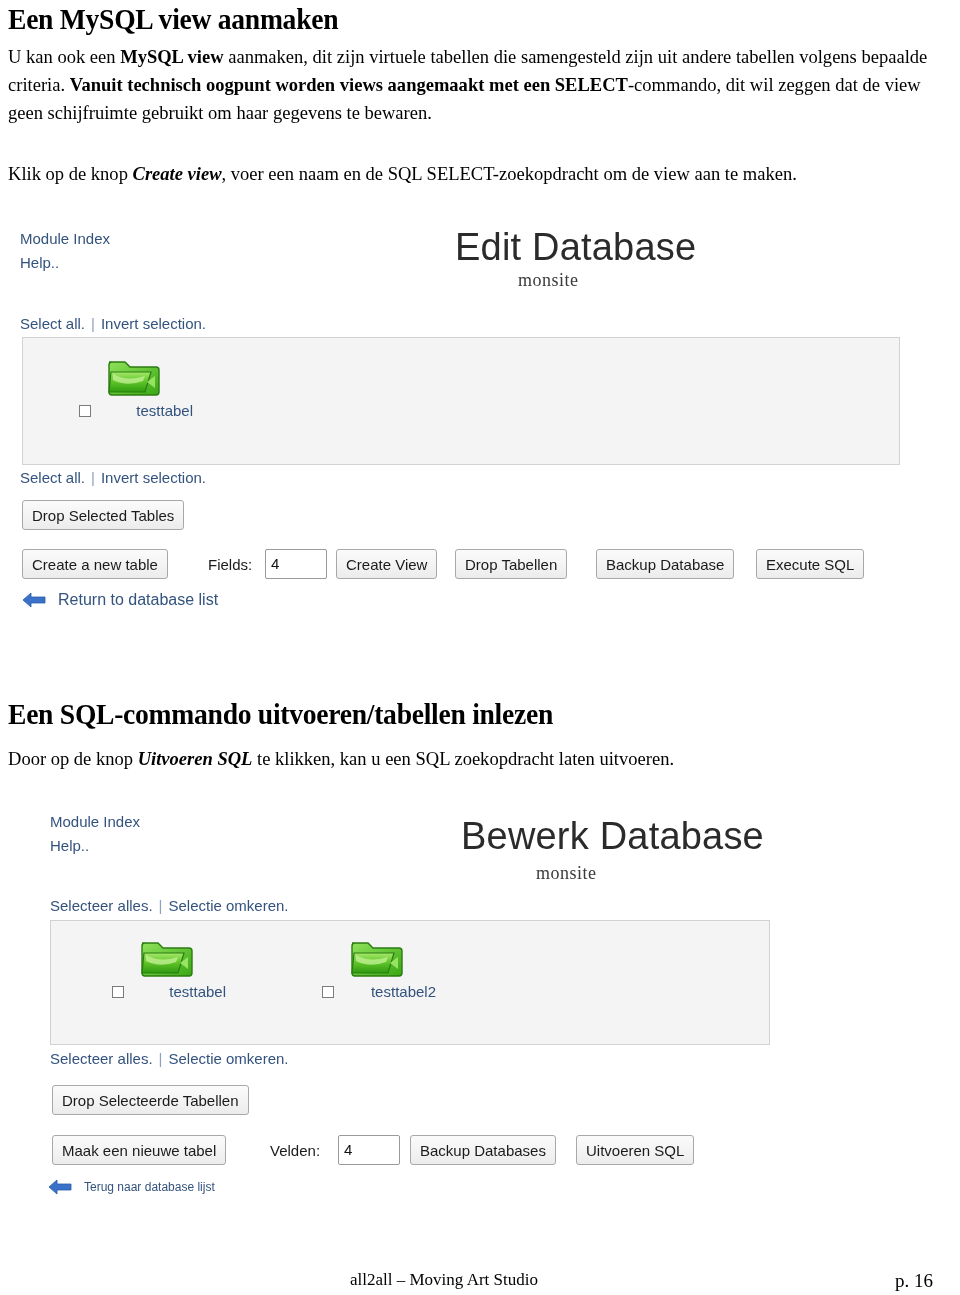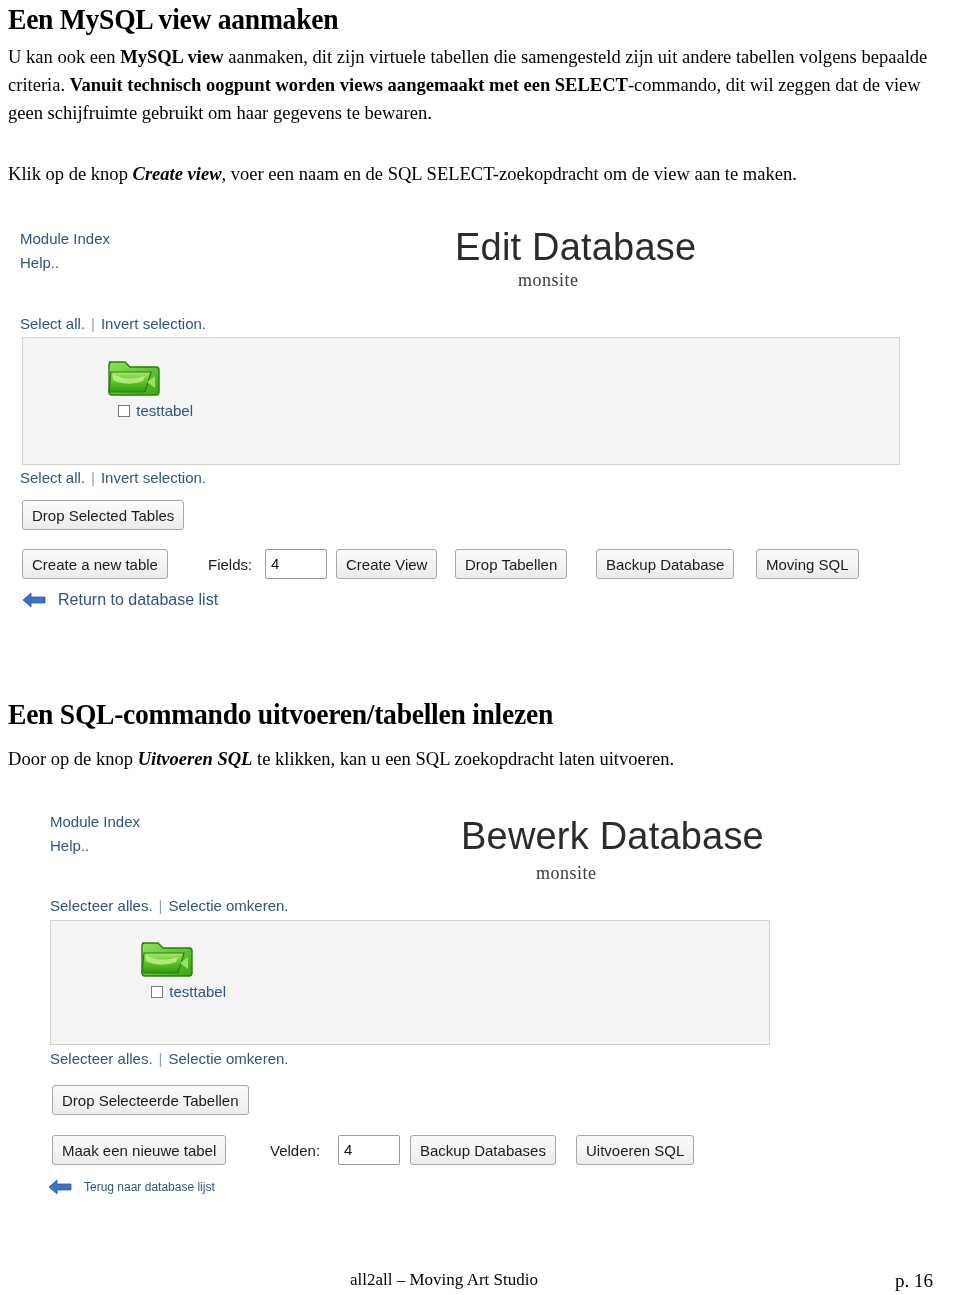--- a/index.html
+++ b/index.html
@@ -89,21 +89,21 @@
     position: relative;
     width: 56px;
     height: 44px;
     margin: 0 auto;
   }
   .folder svg { display: block; }
 
   .itemrow {
     display: flex;
     align-items: center;
-    justify-content: flex-end;
+    justify-content: space-between;
     gap: 6px;
     margin-top: 4px;
     padding-left: 6px;
   }
   .cbx {
     width: 12px;
     height: 12px;
     border: 1px solid #7b7b7b;
     background: #fff;
     box-sizing: border-box;
@@ -249,21 +249,21 @@
     <span class="fieldlabel" style="left:208px; top:334px;">Fields:</span>
 
     <div class="numinput" style="left:265px; top:327px; width:62px;">4</div>
 
     <button class="btn" style="left:336px; top:327px;">Create View</button>
 
     <button class="btn" style="left:455px; top:327px;">Drop Tabellen</button>
 
     <button class="btn" style="left:596px; top:327px;">Backup Database</button>
 
-    <button class="btn" style="left:756px; top:327px;">Moving SQL</button>
+    <button class="btn" style="left:756px; top:327px;">Execute SQL</button>
 
     <div class="backlink" style="left:22px; top:368px;">
       <span class="arrow-ico">
         <svg width="24" height="20" viewBox="0 0 24 20" xmlns="http://www.w3.org/2000/svg">
           <path d="M1 10 L9 3 L9 7 L23 7 L23 13 L9 13 L9 17 Z" fill="#3b72c9" stroke="#2a5ba8" stroke-width="0.8" stroke-linejoin="round"></path>
         </svg>
       </span>
       <span class="applink" style="font-size:16px;">Return to database list</span>
     </div>
   </div>
@@ -299,20 +299,34 @@
             <path d="M8 20 q14 8 32 2 l-2 5 q-16 6 -30 -1 z" fill="#c6f29a" opacity="0.75"></path>
             <path d="M42 28 l8 -6 v12 z" fill="#9fe86a" opacity="0.9"></path>
           </svg>
         </div>
         <div class="itemrow">
           <span class="cbx"></span>
           <span class="itemlabel">testtabel</span>
         </div>
       </div>
 
+      <div class="tableitem" style="left:265px; top:14px;">
+        <div class="folder">
+          <svg width="56" height="44" viewBox="0 0 56 44" xmlns="http://www.w3.org/2000/svg">
+            <path d="M4 8 h16 l5 5 h26 a3 3 0 0 1 3 3 v22 a3 3 0 0 1 -3 3 h-44 a3 3 0 0 1 -3 -3 v-27 a3 3 0 0 1 3 -3 z" fill="url(#fg2)" stroke="#2b7c10" stroke-width="1.4"></path>
+            <path d="M6 18 h40 l-6 20 h-36 z" fill="url(#fg1)" stroke="#2b7c10" stroke-width="1.2"></path>
+            <path d="M8 20 q14 8 32 2 l-2 5 q-16 6 -30 -1 z" fill="#c6f29a" opacity="0.75"></path>
+            <path d="M42 28 l8 -6 v12 z" fill="#9fe86a" opacity="0.9"></path>
+          </svg>
+        </div>
+        <div class="itemrow">
+          <span class="cbx"></span>
+          <span class="itemlabel">testtabel2</span>
+        </div>
+      </div>
     </div>
 
     <div style="position:absolute; left:50px; top:245px; display:flex; gap:4px;">
       <span class="applink">Selecteer alles.</span>
       <span class="applink applink-sep">|</span>
       <span class="applink">Selectie omkeren.</span>
     </div>
 
     <button class="btn" style="left:52px; top:280px;">Drop Selecteerde Tabellen</button>
 

